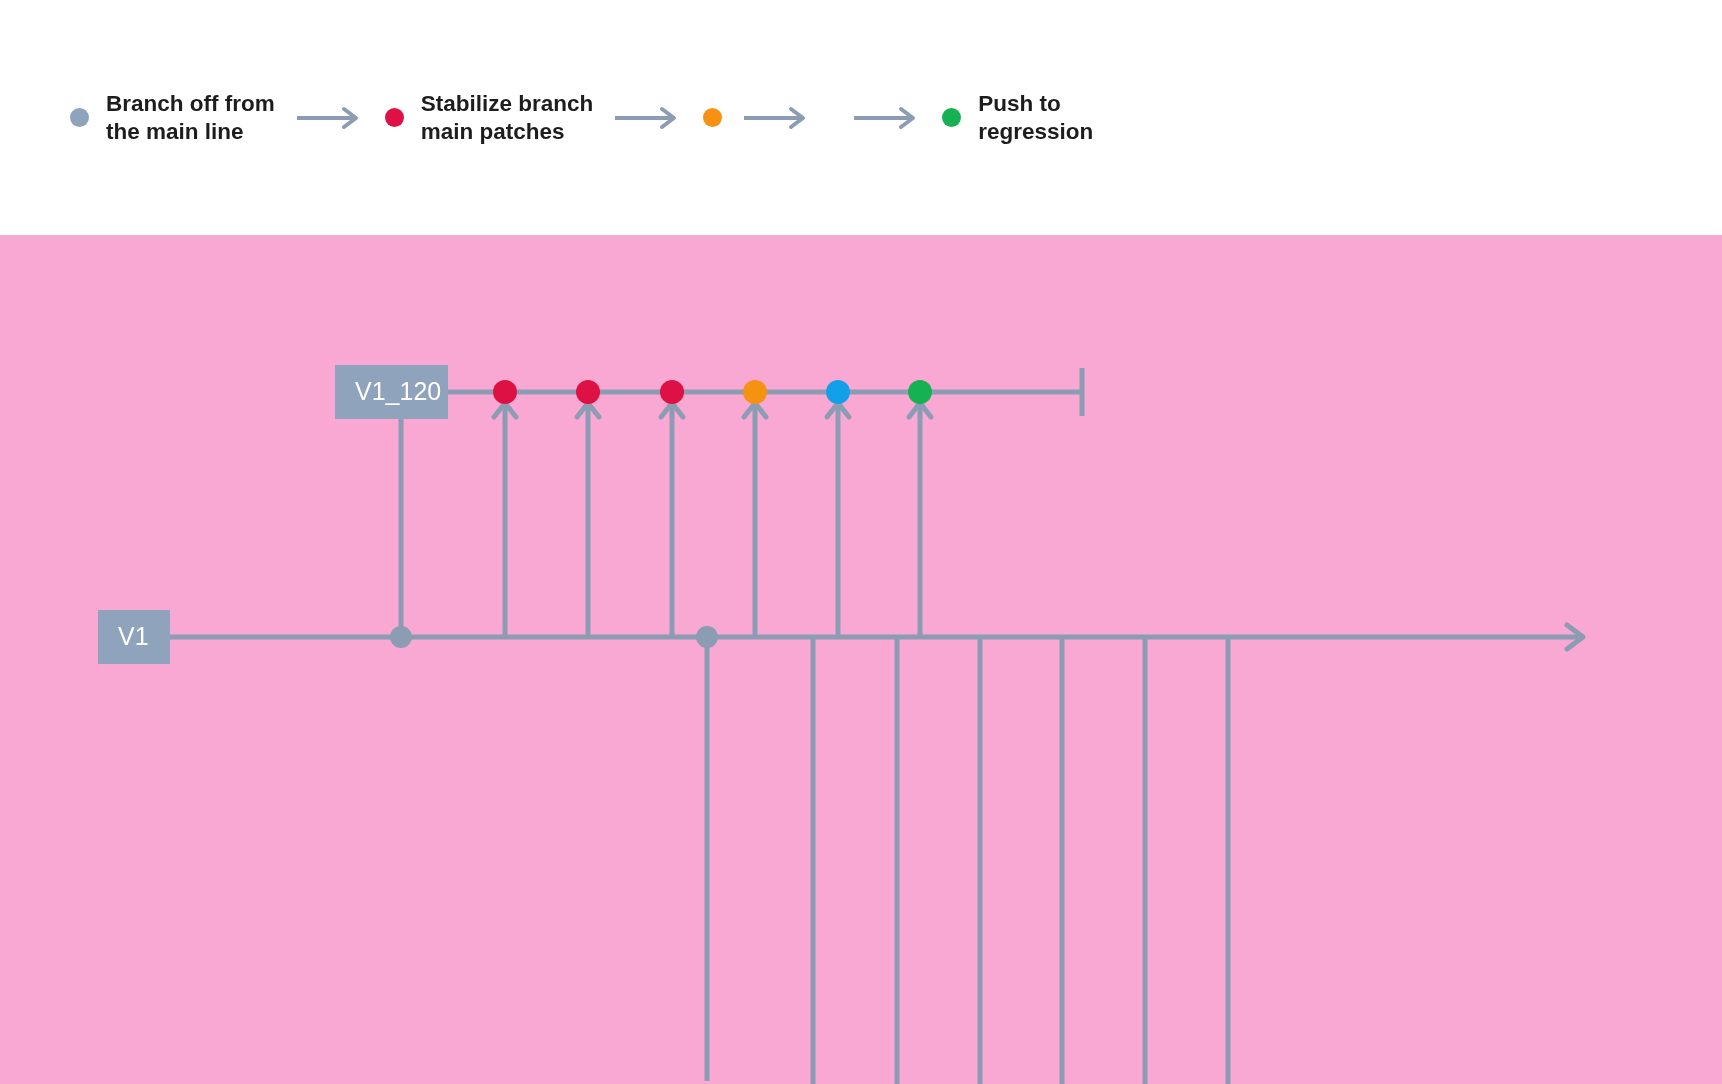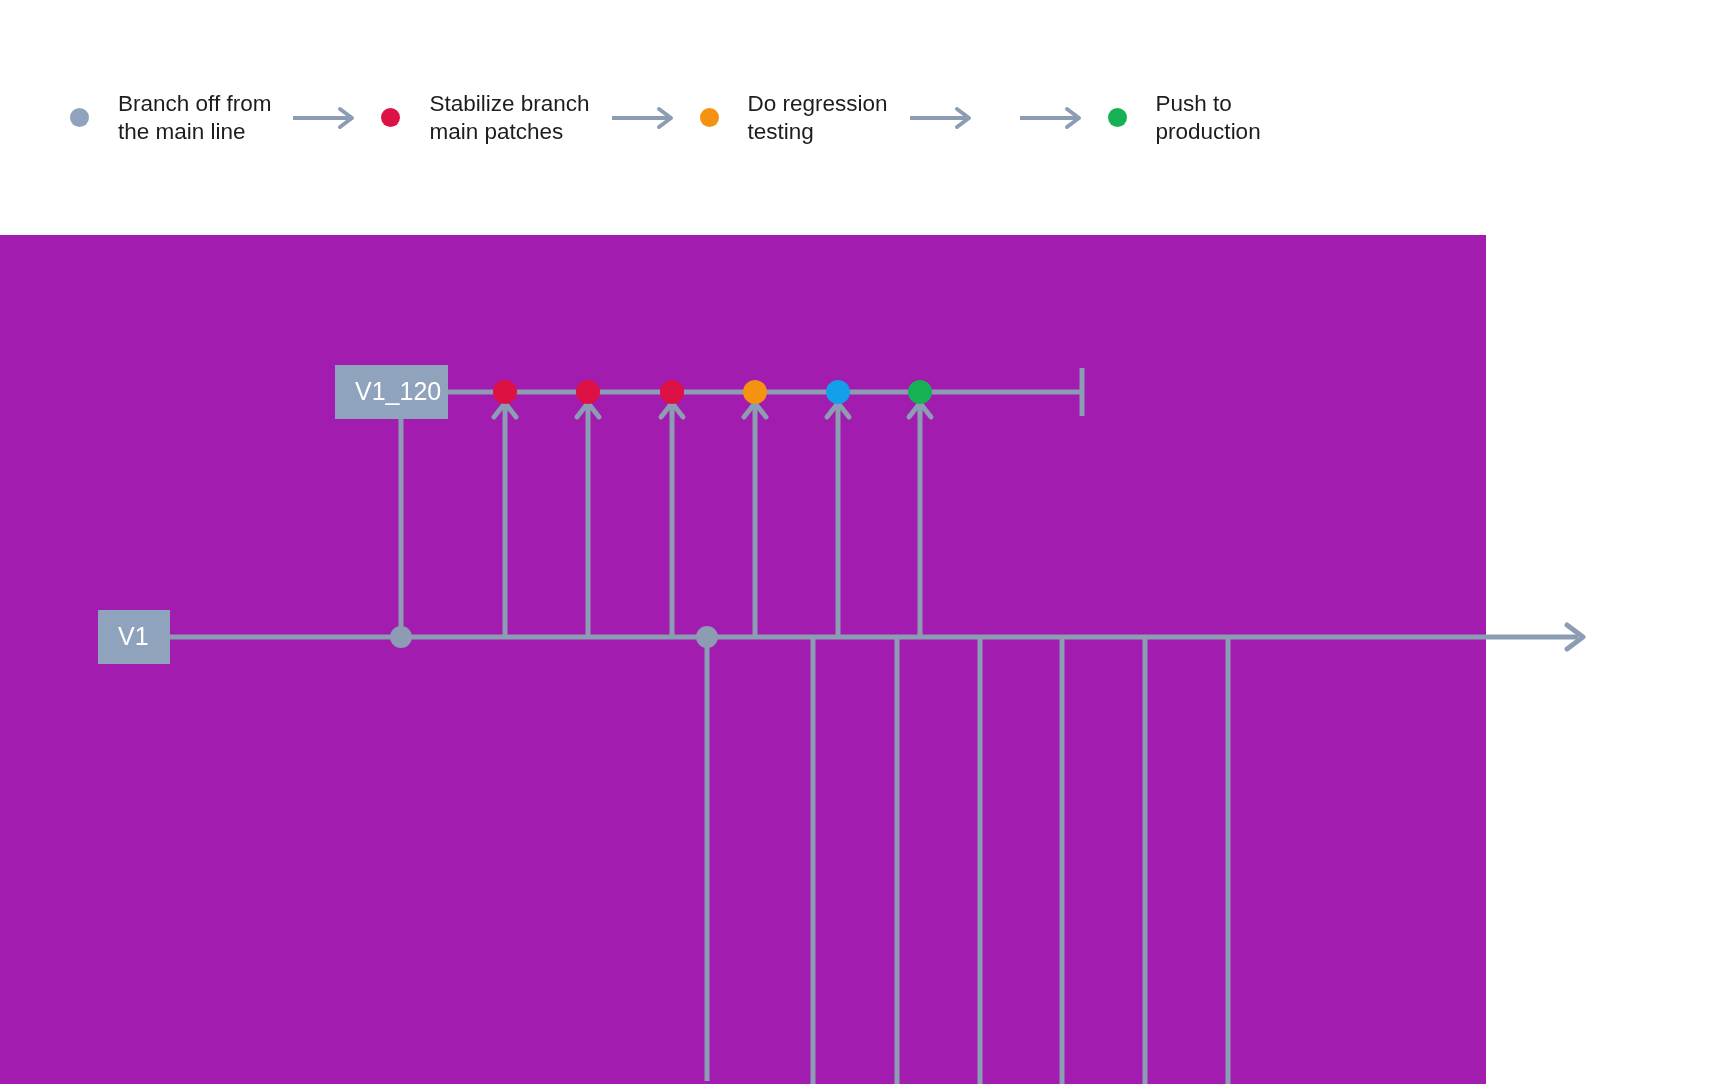--- a/index.html
+++ b/index.html
@@ -28,40 +28,40 @@
     display: flex;
     align-items: center;
     flex: 0 0 auto;
   }
   .legend-dot {
     width: 19px; height: 19px;
     border-radius: 50%;
     flex: 0 0 auto;
   }
   .legend-label {
-    margin-left: 29px;
+    margin-left: 17px;
     font-size: 22.5px;
     line-height: 28px;
     color: #1d1d1d;
     white-space: pre-line;
-    font-weight: 400;
+    font-weight: 700;
   }
   .legend-arrow {
     flex: 0 0 auto;
     margin: 0 22px;
     display: block;
   }
 
   
   .canvas {
     position: absolute;
     left: 0; top: 235px;
-    width: 1486px;
+    width: 1722px;
     height: 849px;
-    background: #a21caf;
+    background: #f9a8d4;
   }
   .canvas svg { display: block; }
 
   .node-label-box {
     fill: #8fa3bd;
   }
   .node-label-text {
     fill: #ffffff;
     font-family: "Liberation Sans", sans-serif;
     font-size: 25px;
@@ -94,37 +94,35 @@
       <span class="legend-label">Stabilize branch
 main patches</span>
     </div>
     <svg class="legend-arrow" width="66" height="24" viewBox="0 0 66 24">
       <line x1="0" y1="12" x2="56" y2="12" stroke="#8b9cb3" stroke-width="4"></line>
       <polyline points="47,3 59,12 47,21" fill="none" stroke="#8b9cb3" stroke-width="4" stroke-linecap="round" stroke-linejoin="round"></polyline>
     </svg>
 
     <div class="legend-item">
       <span class="legend-dot" style="background:#f59211"></span>
-      <span class="legend-label">Do regression
-testing</span>
     </div>
     <svg class="legend-arrow" width="66" height="24" viewBox="0 0 66 24">
       <line x1="0" y1="12" x2="56" y2="12" stroke="#8b9cb3" stroke-width="4"></line>
       <polyline points="47,3 59,12 47,21" fill="none" stroke="#8b9cb3" stroke-width="4" stroke-linecap="round" stroke-linejoin="round"></polyline>
     </svg>
 
     <svg class="legend-arrow" width="66" height="24" viewBox="0 0 66 24">
       <line x1="0" y1="12" x2="56" y2="12" stroke="#8b9cb3" stroke-width="4"></line>
       <polyline points="47,3 59,12 47,21" fill="none" stroke="#8b9cb3" stroke-width="4" stroke-linecap="round" stroke-linejoin="round"></polyline>
     </svg>
 
     <div class="legend-item">
       <span class="legend-dot" style="background:#16b152"></span>
       <span class="legend-label">Push to
-production</span>
+regression</span>
     </div>
   </div>
 
   <div class="canvas">
     <svg width="1722" height="849" viewBox="0 0 1722 849">
 
       <g>
 
         <line class="connector" x1="401" y1="402" x2="401" y2="401"></line>
         <path class="connector" d="M401,157 L401,402"></path>

